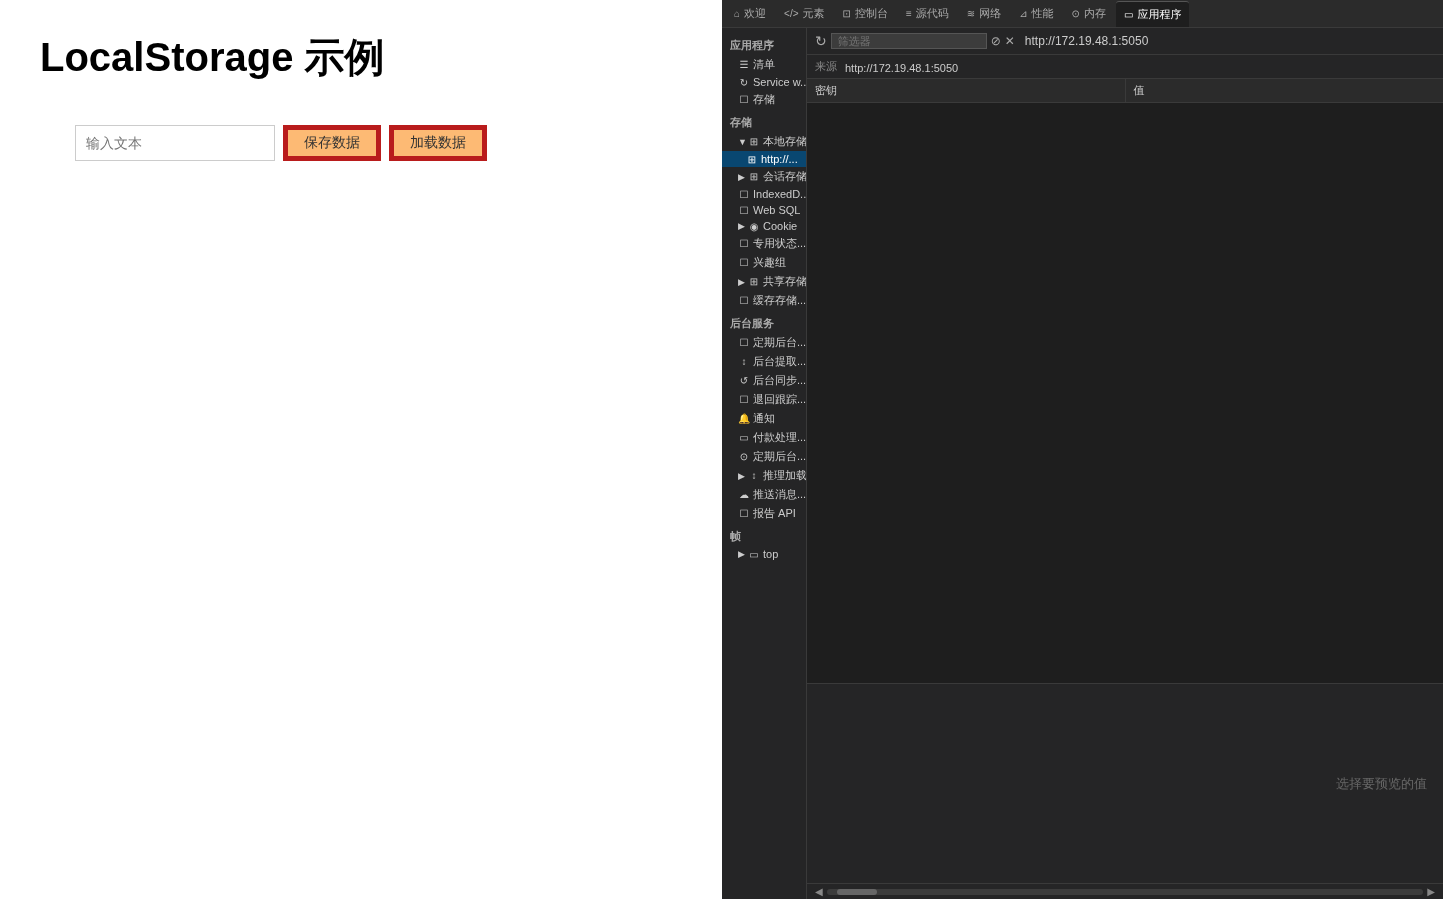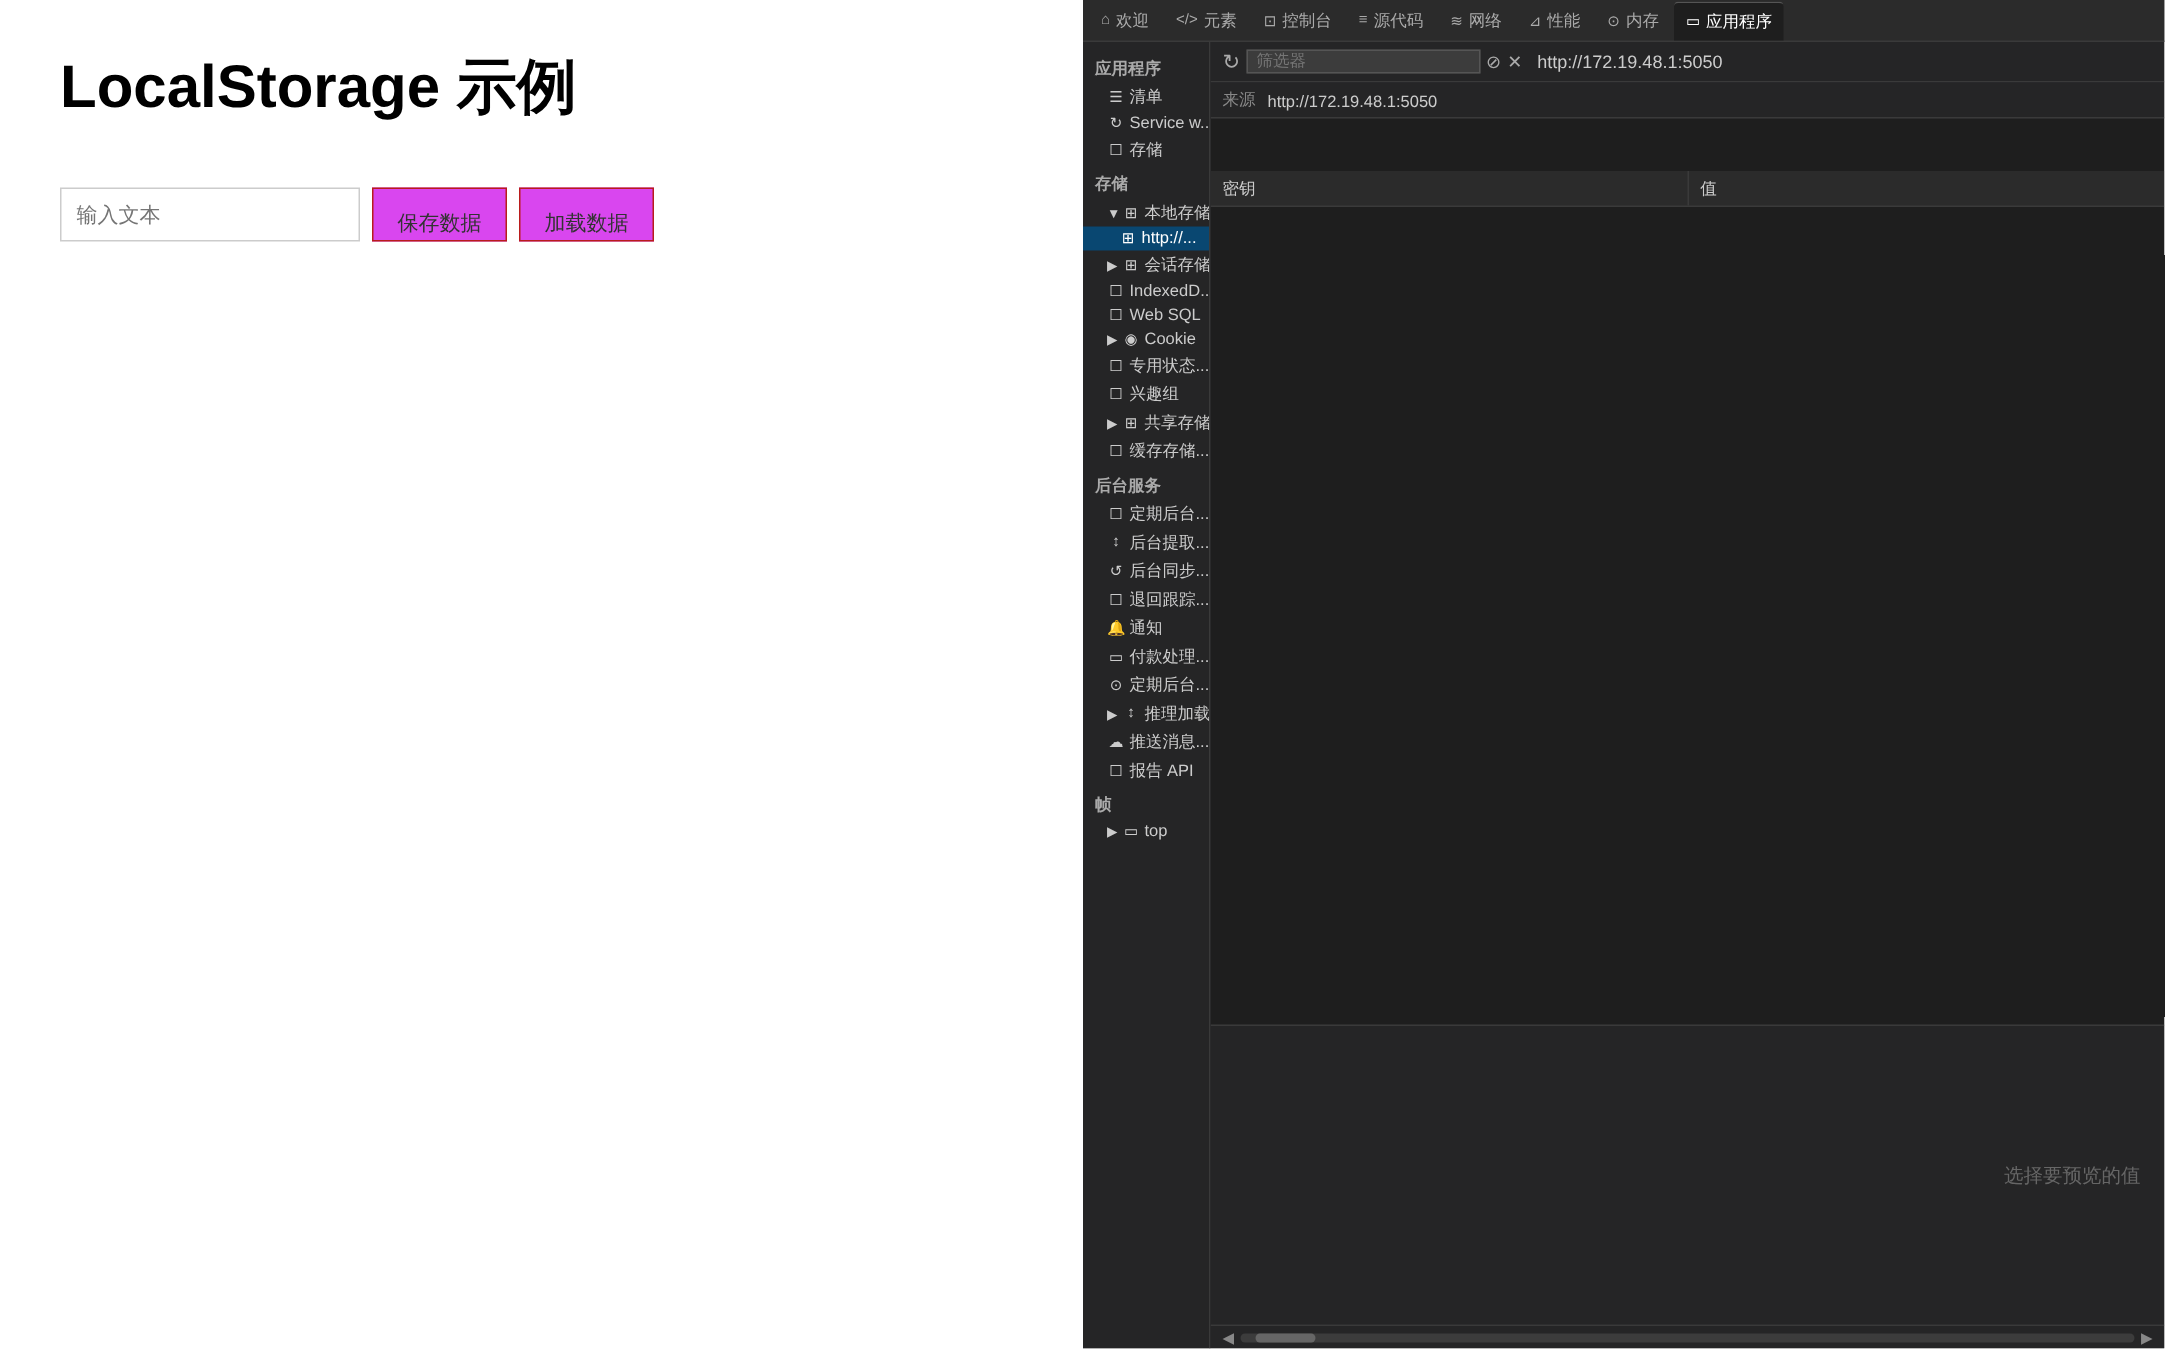--- a/index.html
+++ b/index.html
@@ -16,35 +16,36 @@
     .webpage-title {
       font-size: 40px;
       font-weight: bold;
       color: #000;
       margin-bottom: 40px;
     }
     .webpage-controls {
       display: flex;
       align-items: flex-end;
       gap: 8px;
+      margin-left: 35px;
     }
     .webpage-input {
       width: 200px;
       height: 36px;
       border: 1px solid #ccc;
       padding: 0 10px;
       font-size: 14px;
       color: #999;
       outline: none;
     }
     .webpage-btn {
       height: 36px;
-      padding: 14px 16px;
-      border: 1px solid #b91c1c;
-      background: #d946ef;
+      padding: 4px 16px;
+      border: 5px solid #b91c1c;
+      background: #fdba74;
       font-size: 14px;
       cursor: pointer;
       color: #333;
       font-family: 'Microsoft YaHei', sans-serif;
     }
 
     
     .devtools {
       width: 721px;
       height: 899px;
@@ -276,21 +277,20 @@
       position: absolute;
       left: 10px;
     }
 
     
     .dt-storage-area {
       display: flex;
       flex: 1;
       flex-direction: column;
       overflow: hidden;
-      margin-top: 35px;
     }
   </style>
 </head>
 <body>
 
 <div class="webpage">
   <h1 class="webpage-title">LocalStorage 示例</h1>
   <div class="webpage-controls">
     <input class="webpage-input" type="text" placeholder="输入文本" style="">
     <button class="webpage-btn">保存数据</button>

